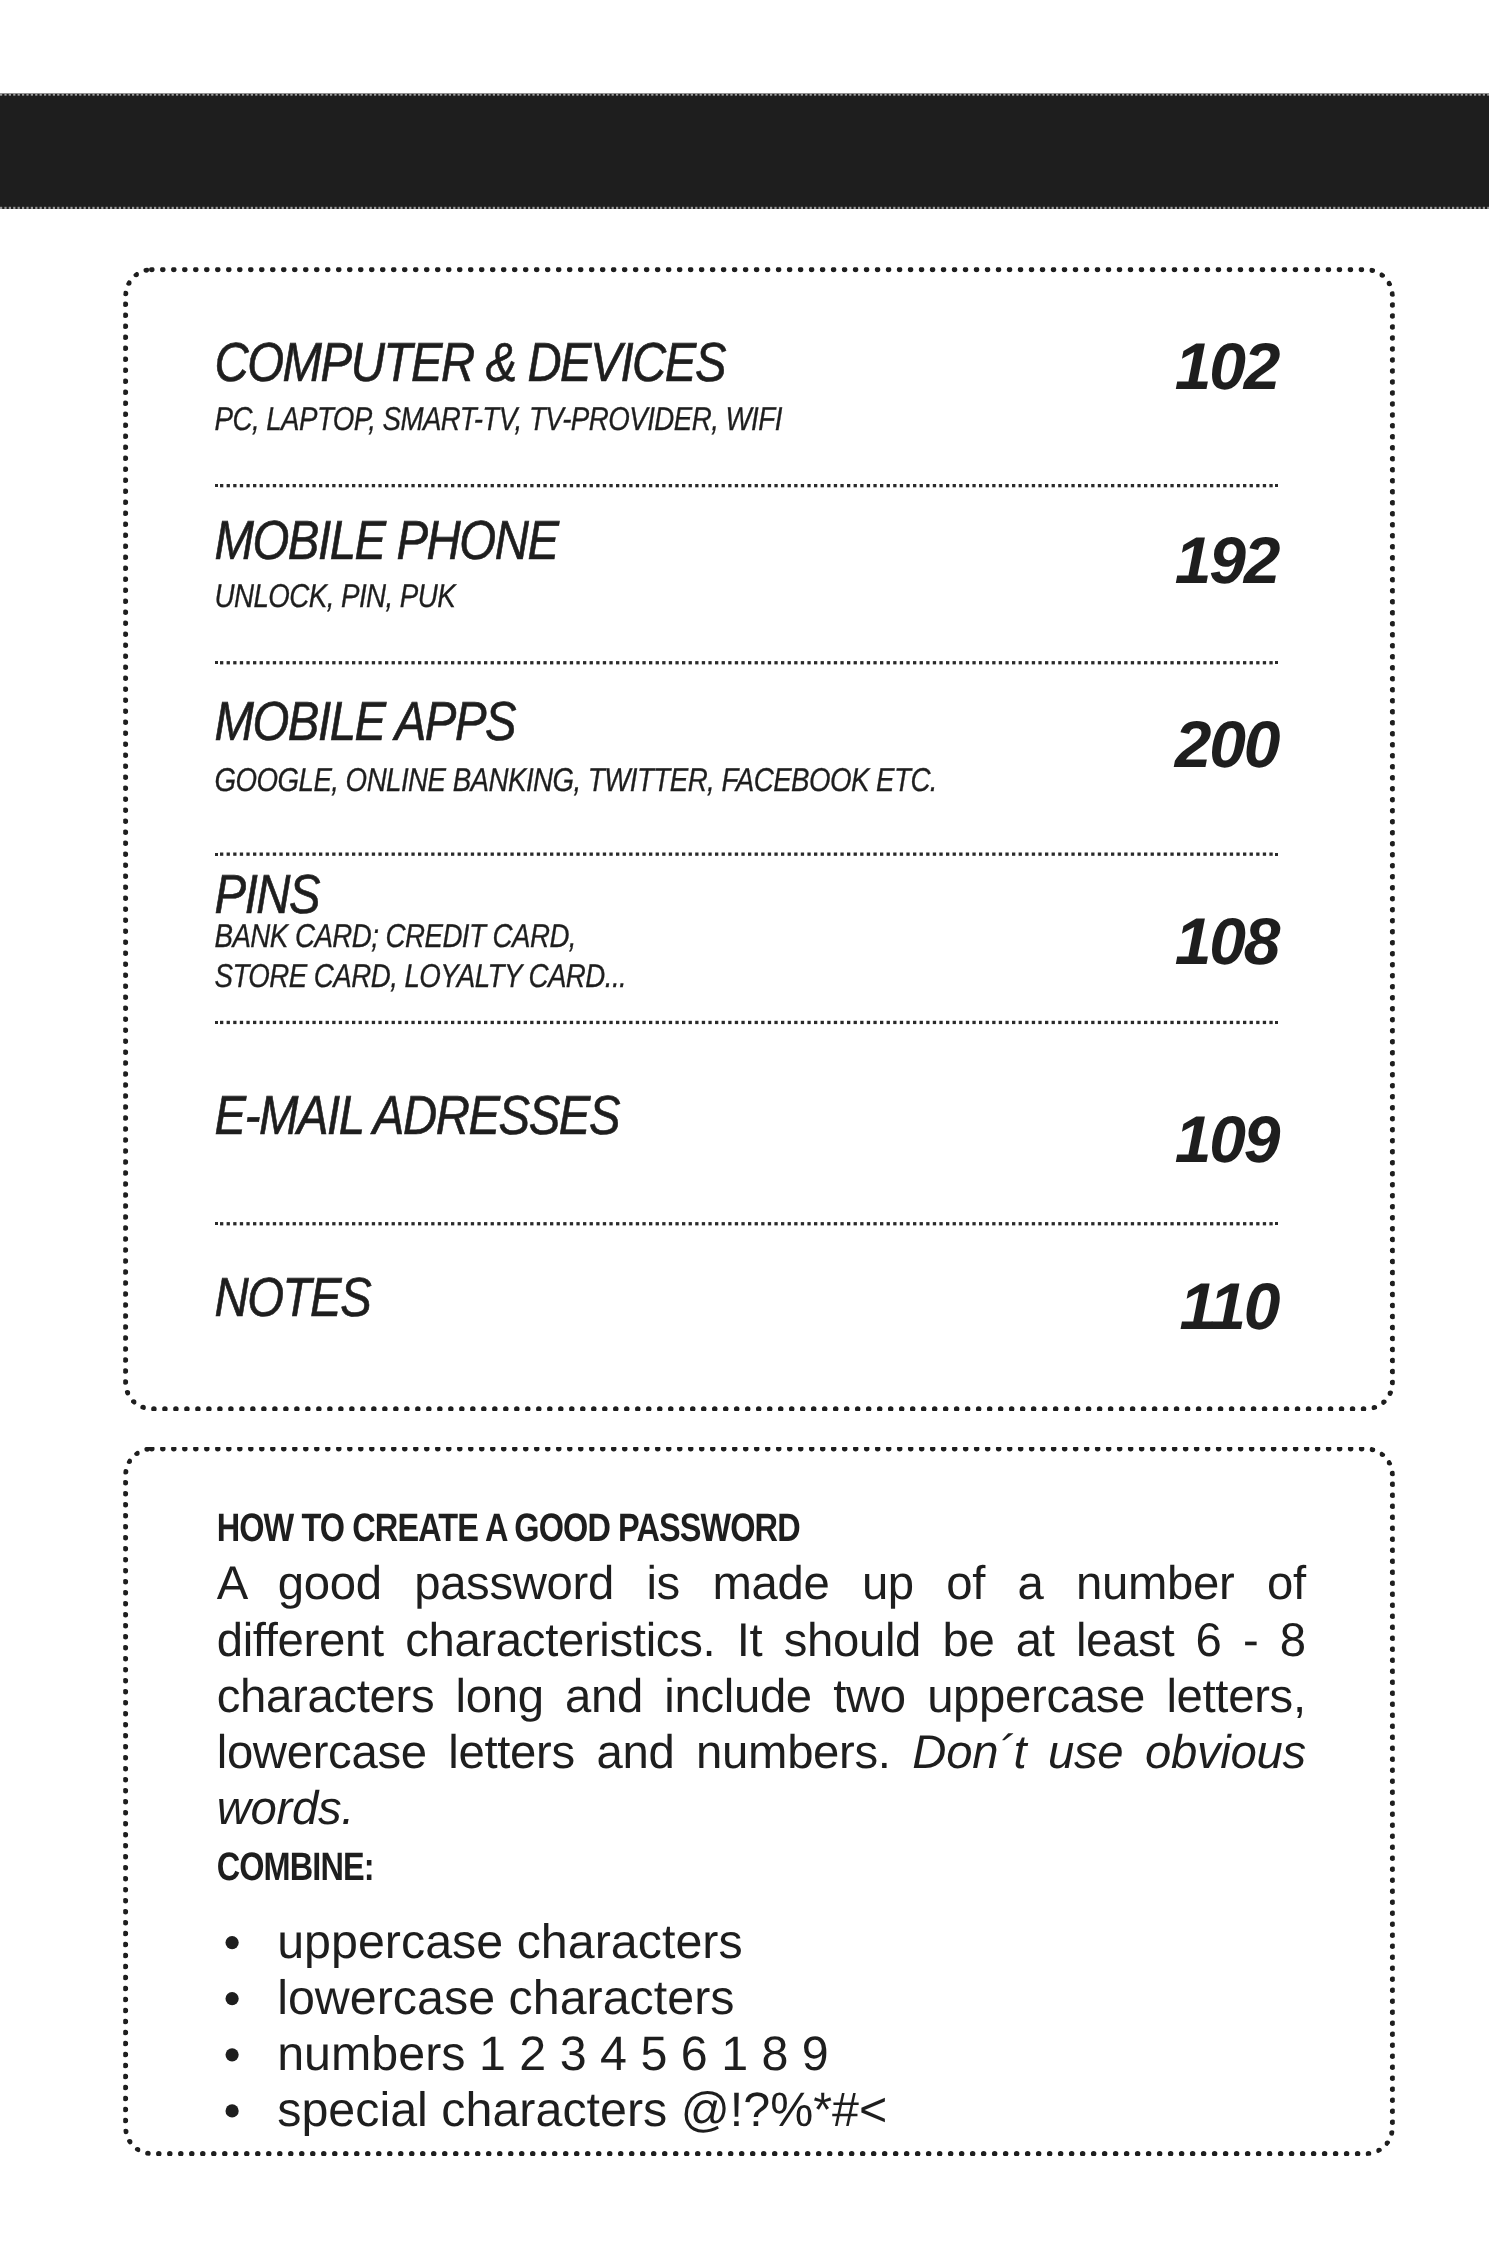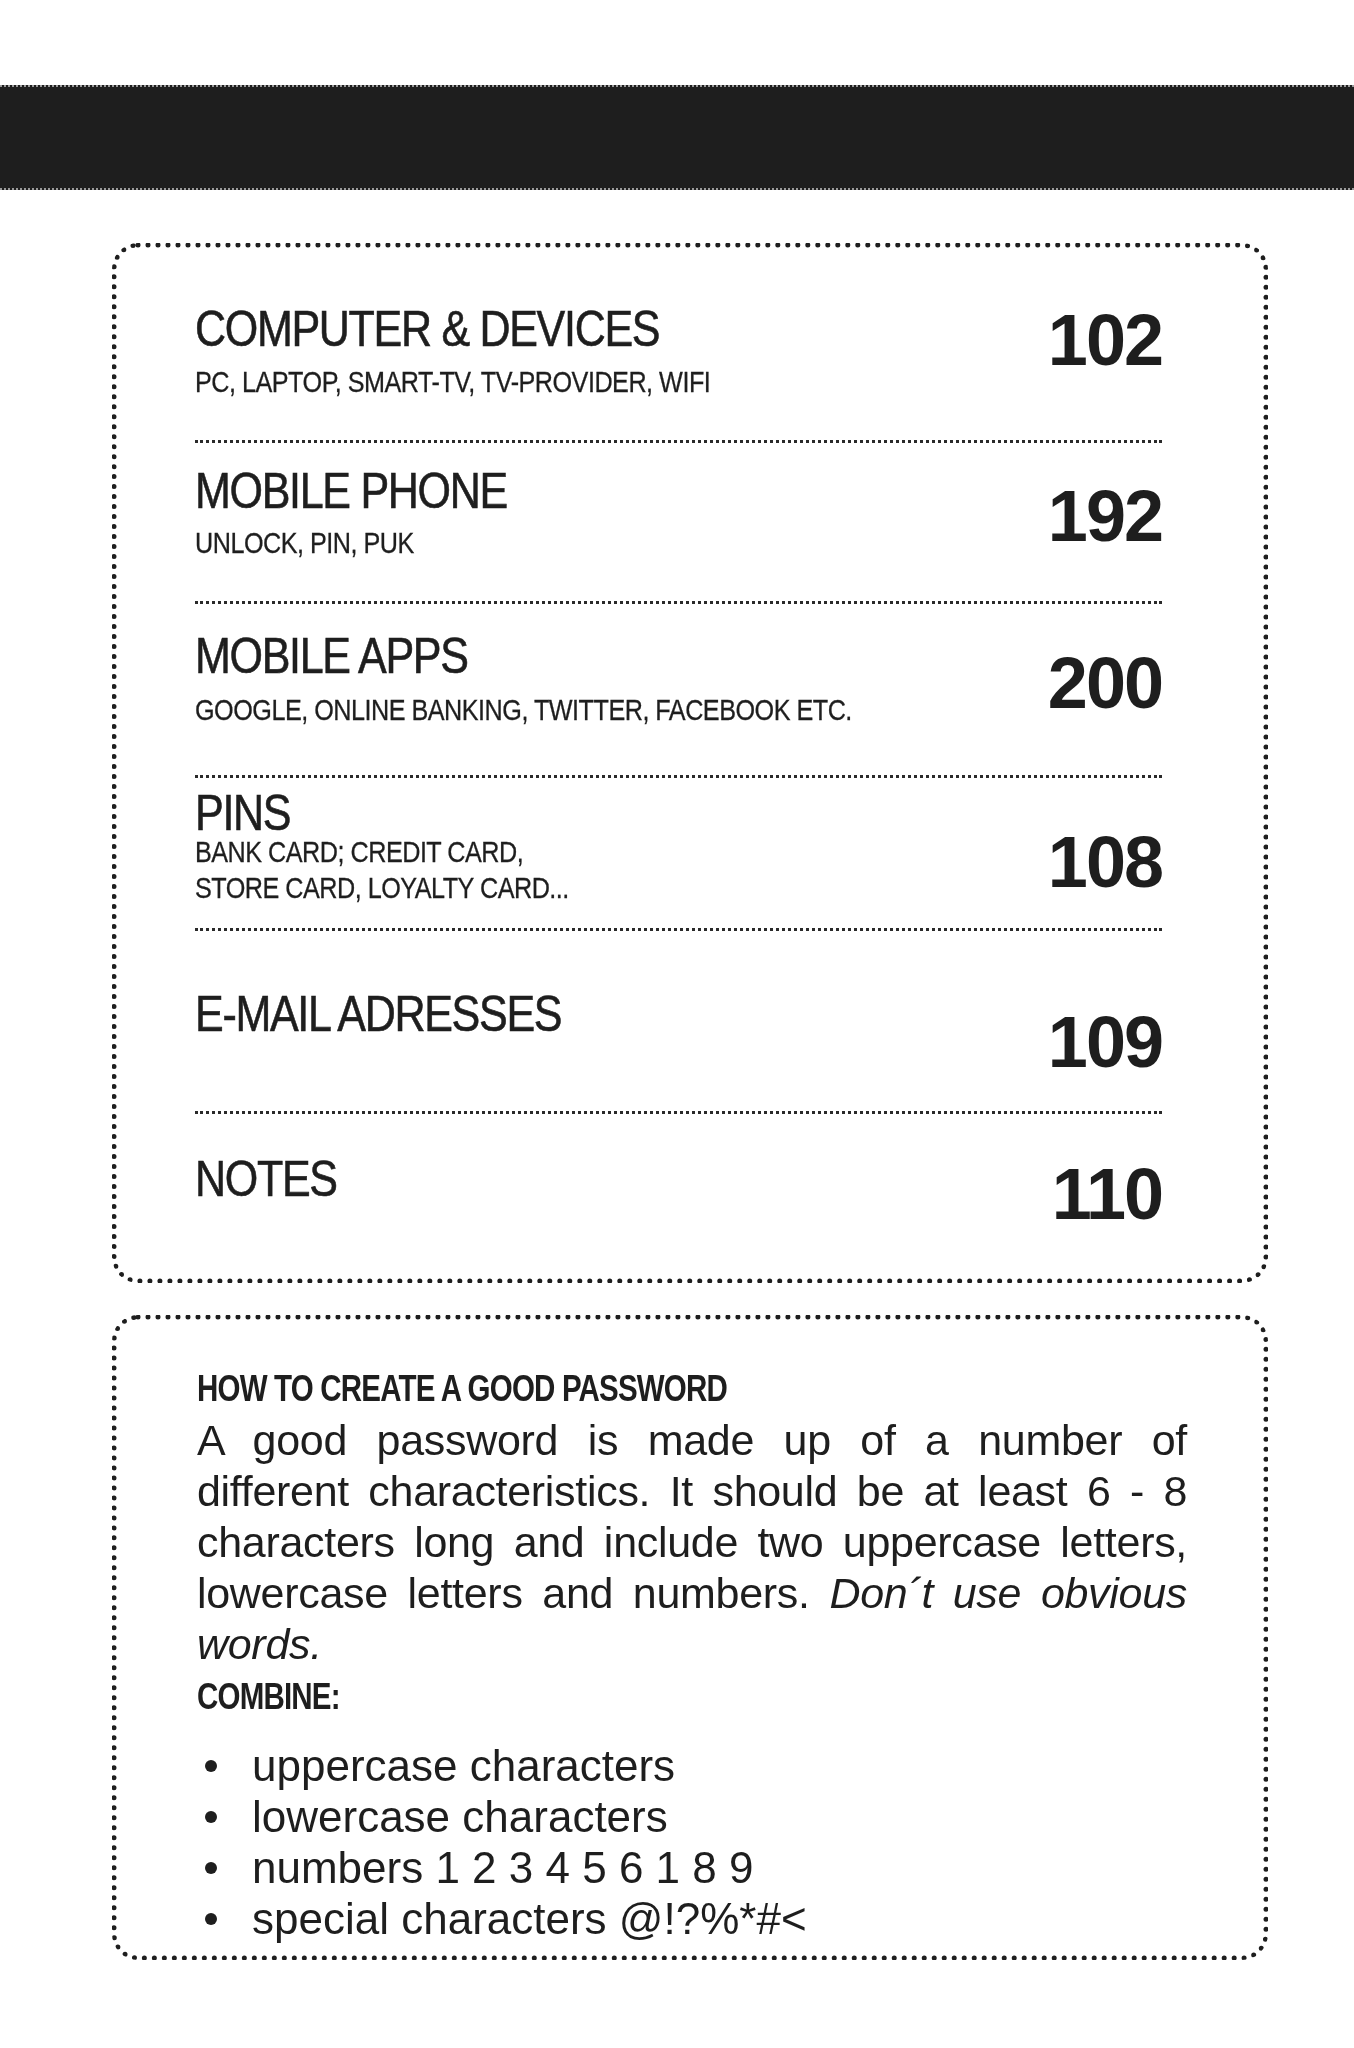--- a/index.html
+++ b/index.html
@@ -39,20 +39,21 @@
       height: 1040px;
     }
     #tips-box {
       top: 1315px;
       height: 645px;
     }
     .toc-entry {
       position: absolute;
       left: 78px;
       width: 967px;
+      font-style: italic;
     }
     .toc-title {
       position: absolute;
       left: 0;
       font-family: "Liberation Sans", sans-serif;
       font-size: 50px;
       font-weight: normal;
       letter-spacing: -1.5px;
       transform: scaleX(0.86);
       transform-origin: left center;
@@ -69,21 +70,21 @@
       transform-origin: left center;
       white-space: nowrap;
       line-height: 36px;
       -webkit-text-stroke: 0.3px #1e1e1e;
     }
     .toc-page {
       position: absolute;
       right: 0;
       font-family: "Liberation Sans", sans-serif;
       font-weight: bold;
-      font-size: 72px;
+      font-size: 60px;
       letter-spacing: -2px;
       text-align: left;
       white-space: nowrap;
       line-height: 1;
     }
     .divider {
       position: absolute;
       left: 78px;
       width: 967px;
       height: 0;

